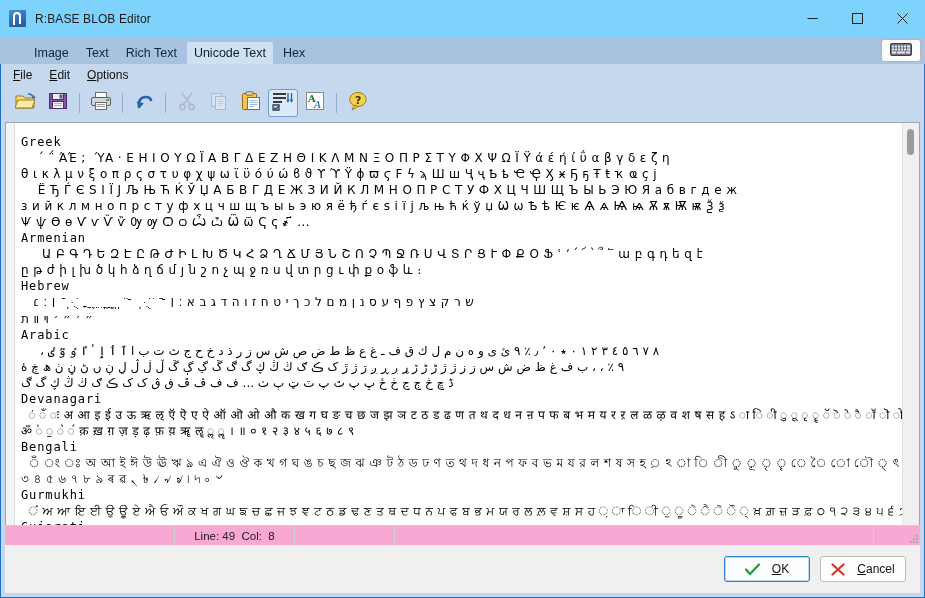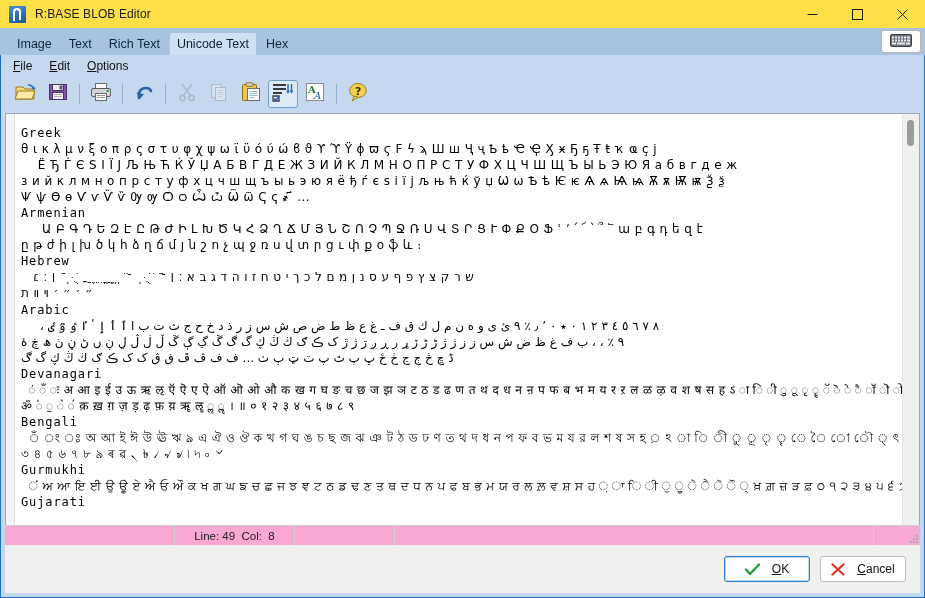--- a/index.html
+++ b/index.html
@@ -20,22 +20,22 @@
     width: 925px;
     height: 598px;
     box-sizing: border-box;
     background: #f0f0f0;
     display: flex;
     flex-direction: column;
   }
 
   
   .titlebar {
-    height: 28px;
-    background: #fde047;
+    height: 37px;
+    background: #7dd3fc;
     display: flex;
     align-items: center;
     flex: none;
     position: relative;
     z-index: 5;
   }
   .titlebar-icon {
     width: 17px;
     height: 17px;
     margin-left: 9px;
@@ -85,21 +85,21 @@
   .win-btn svg { display: block; }
 
   
   .tabstrip {
     height: 27px;
     background: #a8c3e0;
     display: flex;
     align-items: flex-end;
     flex: none;
     position: relative;
-    padding-left: 10px;
+    padding-left: 27px;
     box-sizing: border-box;
   }
   .tab {
     height: 22px;
     line-height: 22px;
     padding: 0 7px;
     font-size: 12.5px;
     color: #10243c;
     white-space: nowrap;
     margin-right: 3px;
@@ -498,20 +498,21 @@
           <path d="M7.5 14 l-2.5 5 l6 -3.6 z" fill="#f2d14f" stroke="#9a7c18"></path>
           <text x="8" y="13" font-family="DejaVu Sans, sans-serif" font-size="11" fill="#3a2f06" font-weight="bold">?</text>
         </svg></span>
       </div>
     </div>
 
     <div class="editor-wrap">
       <div class="gutter"></div>
       <div class="editor" id="editor">
           <div class="eline hdr">Greek</div>
+          <div class="eline uni">    ΄ ΅ ΆΈ ; ΍ ΎΑ · Ε Η Ι Ο Υ Ω Ϊ Α Β Γ Δ Ε Ζ Η Θ Ι Κ Λ Μ Ν Ξ Ο Π Ρ Σ Τ Υ Φ Χ Ψ Ω Ϊ Ϋ ά έ ή ί ΰ α β γ δ ε ζ η</div>
           <div class="eline uni">θ ι κ λ μ ν ξ ο π ρ ς σ τ υ φ χ ψ ω ϊ ϋ ό ύ ώ ϐ ϑ ϒ ϓ Ϋ ϕ ϖ ϛ Ϝ ϟ ϡ Ш ш Ҷ ҷ Ҍ ҍ Ҽ Ҿ Ӽ ӿ Ҕ ҕ Ŧ ŧ ҡ ҩ ҫ ј</div>
           <div class="eline uni">    Ё Ђ Ѓ Є Ѕ І Ї Ј Љ Њ Ћ Ќ Ў Џ А Б В Г Д Е Ж З И Й К Л М Н О П Р С Т У Ф Х Ц Ч Ш Щ Ъ Ы Ь Э Ю Я а б в г д е ж</div>
           <div class="eline uni">з и й к л м н о п р с т у ф х ц ч ш щ ъ ы ь э ю я ё ђ ѓ є ѕ і ї ј љ њ ћ ќ ў џ Ѡ ѡ Ѣ ѣ Ѥ ѥ Ѧ ѧ Ѩ ѩ Ѫ ѫ Ѭ ѭ Ѯ ѯ</div>
           <div class="eline uni">Ѱ ѱ Ѳ ѳ Ѵ ѵ Ѷ ѷ Ѹ ѹ Ѻ ѻ Ѽ ѽ Ѿ ѿ Ҁ ҁ ҂ ҃ ...</div>
           <div class="eline hdr">Armenian</div>
           <div class="eline uni">     Ա Բ Գ Դ Ե Զ Է Ը Թ Ժ Ի Լ Խ Ծ Կ Հ Ձ Ղ Ճ Մ Յ Ն Շ Ո Չ Պ Ջ Ռ Ս Վ Տ Ր Ց Ւ Փ Ք Օ Ֆ ՙ ՚ ՛ ՜ ՝ ՞ ՟ ա բ գ դ ե զ է</div>
           <div class="eline uni">ը թ ժ ի լ խ ծ կ հ ձ ղ ճ մ յ ն շ ո չ պ ջ ռ ս վ տ ր ց ւ փ ք օ ֆ և ։</div>
           <div class="eline hdr">Hebrew</div>
           <div class="eline uni">   ש ר ק צ ץ פ ף ע ס נ ן מ ם ל כ ך י ט ח ז ו ה ד ג ב א ׃ ׀ ־ ֿ ֹ ֺ ֻ ּ ֽ ־ ׂ ׁ ְ ֱ ֲ ֳ ִ ֵ ֶ ַ ָ ֹ ֻ ּ ֽ ֿ ׀ ׃ ׆</div>
           <div class="eline uni">״ ׳ ״ ׳ ױ װ ת</div>

